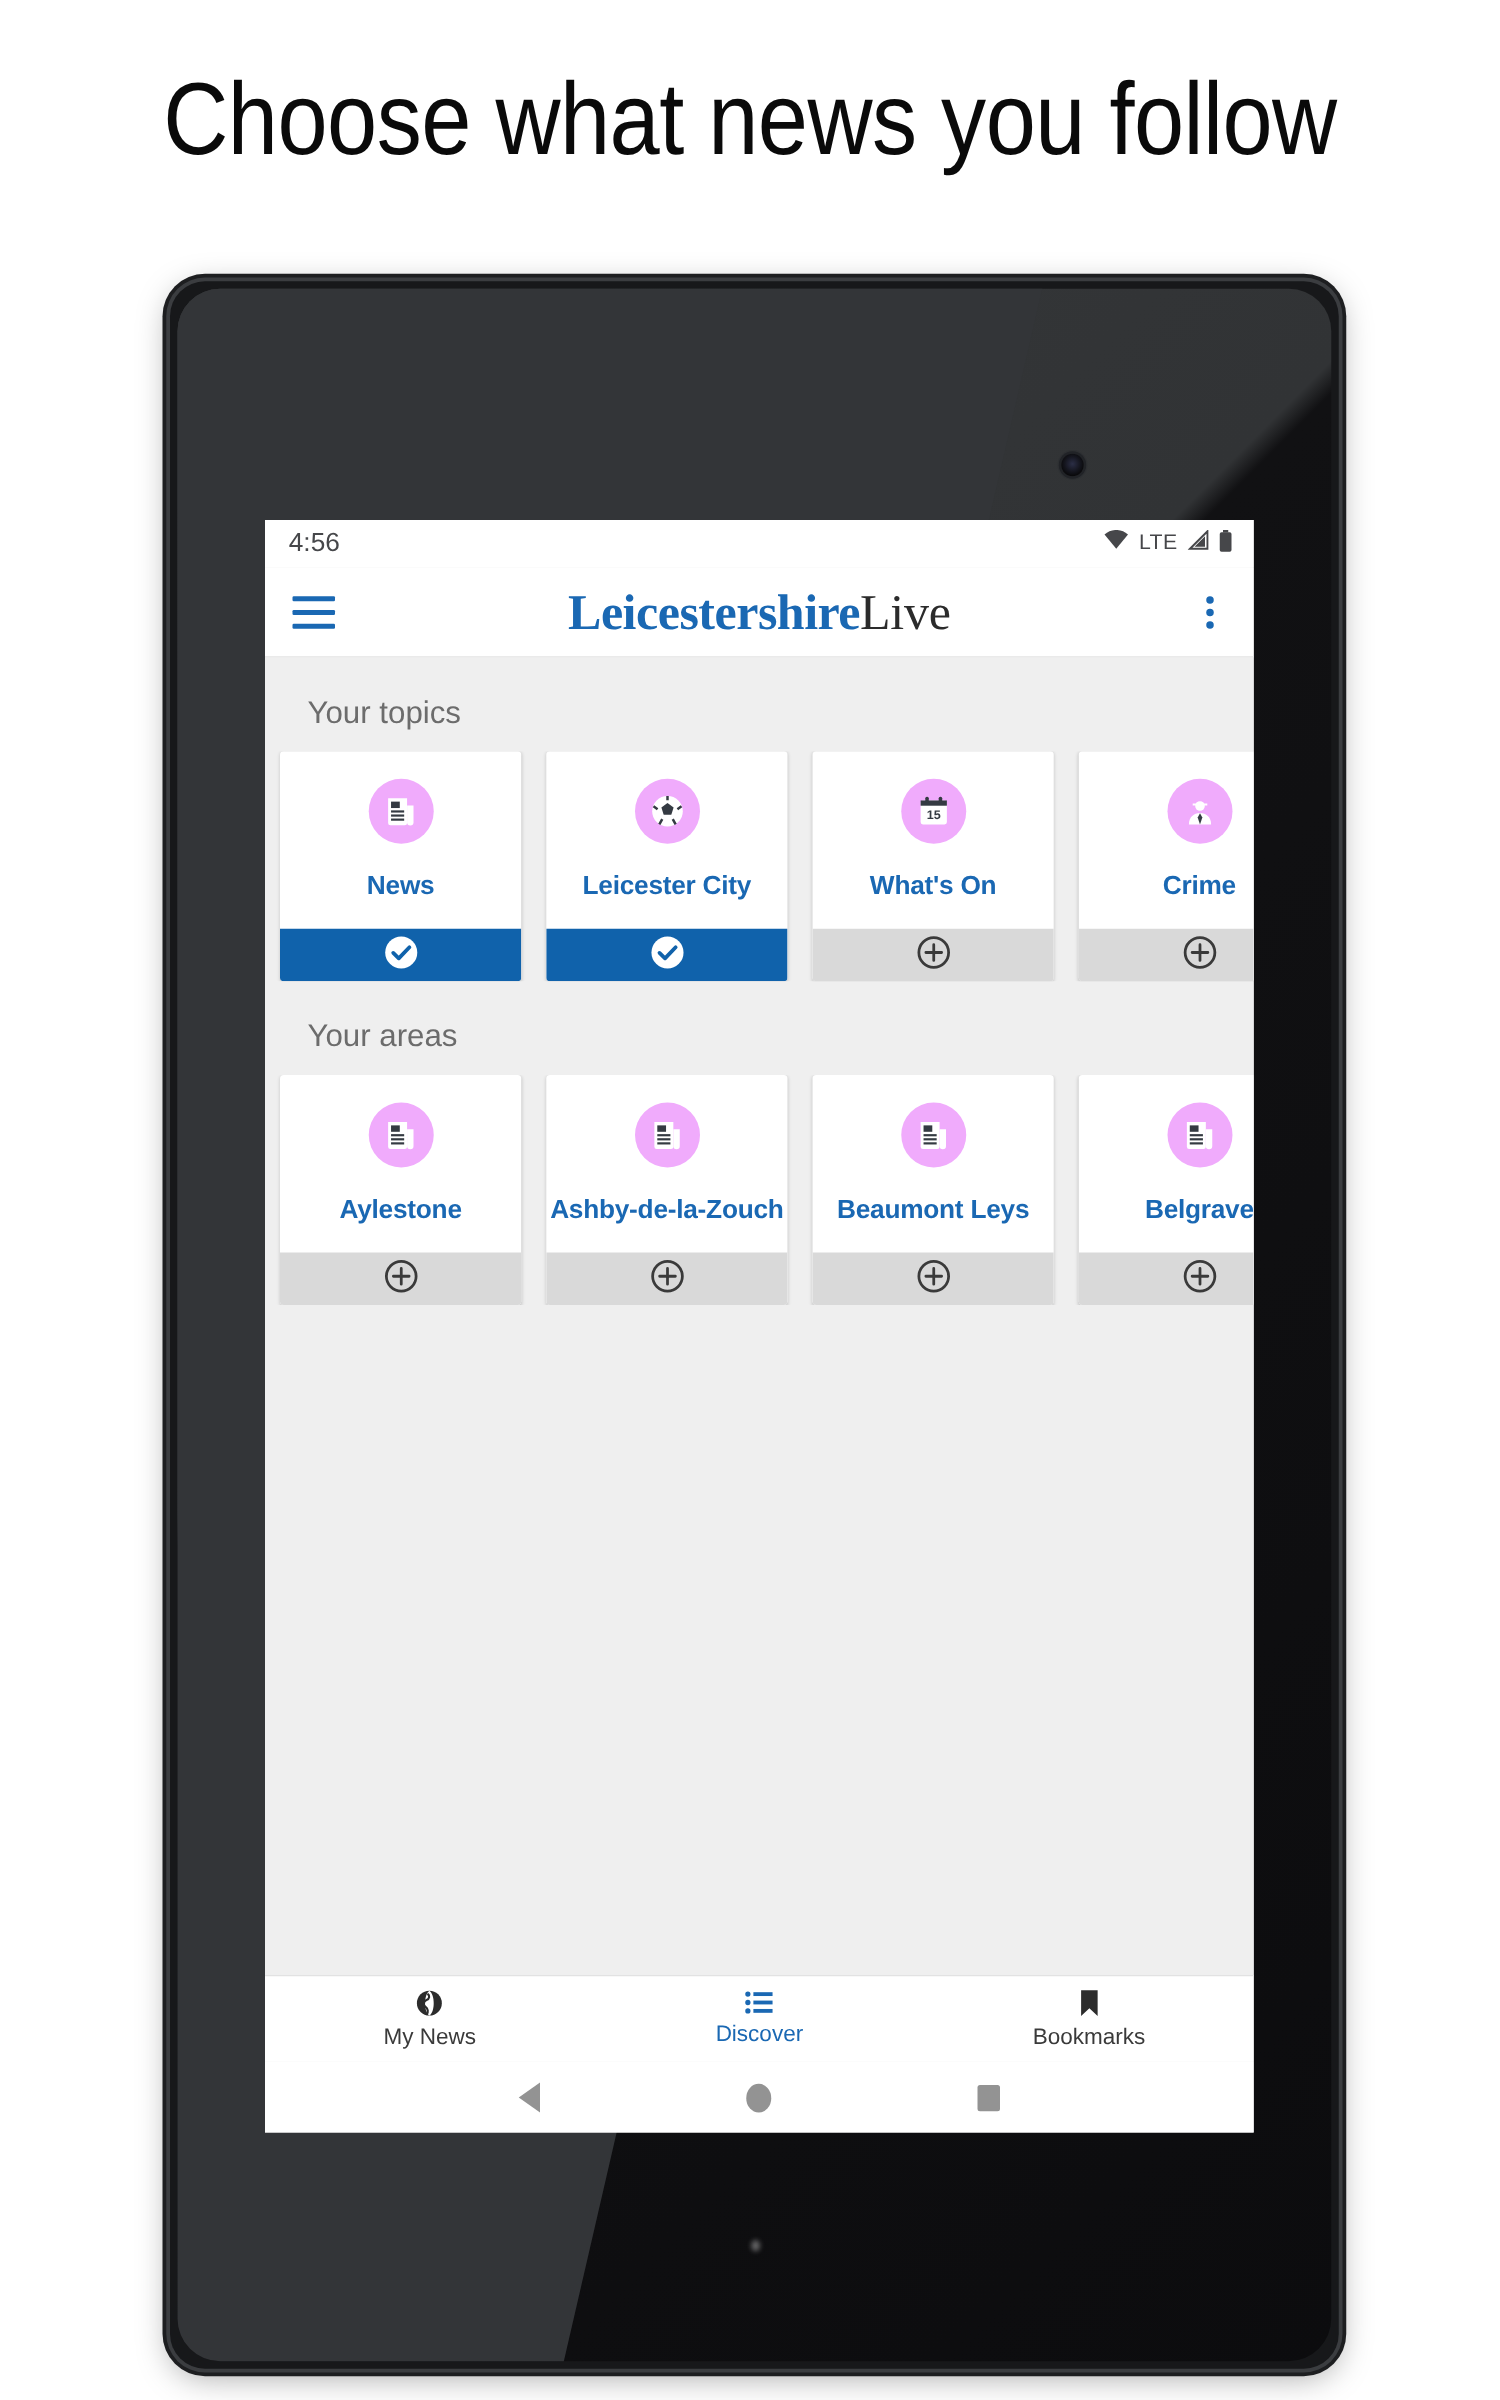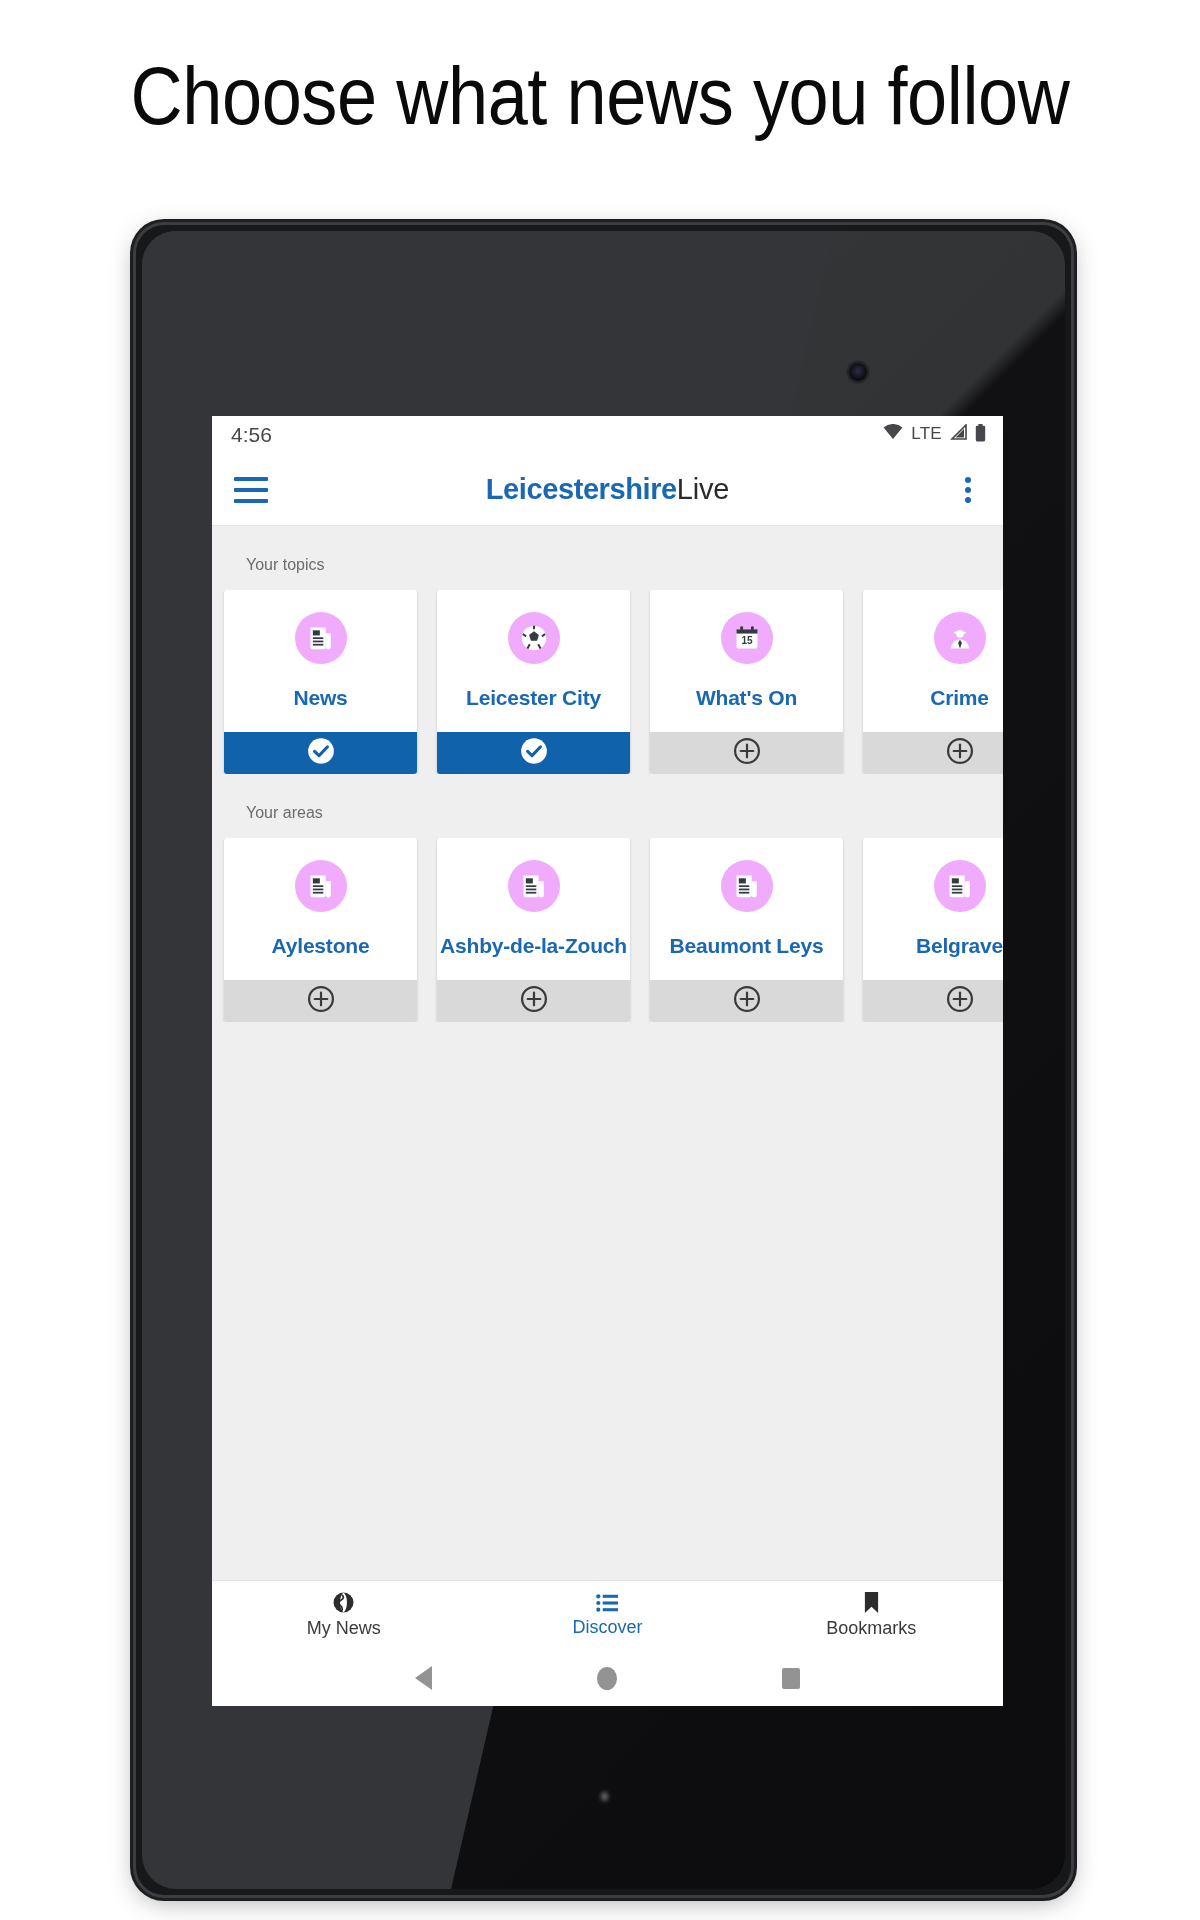--- a/index.html
+++ b/index.html
@@ -149,22 +149,22 @@
     width: 100%;
     background: #1a68b3;
     border-radius: 1px;
   }
   .brand {
     position: absolute;
     left: 0;
     right: 0;
     text-align: center;
     pointer-events: none;
-    font-size: 29px;
-    font-family: Liberation Sans, sans-serif;
+    font-size: 40px;
+    font-family: Liberation Serif, serif;
     white-space: nowrap;
   }
   .brand .b1 { color: #1a68b3; font-weight: 700; letter-spacing: -0.4px; }
   .brand .b2 { color: #2b2b2b; font-weight: 400; letter-spacing: -0.2px; }
   .overflow {
     margin-left: auto;
     width: 26px;
     height: 30px;
     display: flex;
     flex-direction: column;
@@ -183,21 +183,21 @@
     background: #1a68b3;
   }
 
   
   .content {
     background: #efefef;
     height: calc(100% - 38px - 72px - 68px - 58px);
     overflow: hidden;
   }
   .section-title {
-    font-size: 16px;
+    font-size: 25px;
     color: #6c6c6c;
     padding: 30px 4px 16px 34px;
     font-family: "Liberation Sans Narrow", "Liberation Sans", sans-serif;
   }
   .card-row {
     display: flex;
     gap: 20px;
     padding-left: 12px;
     overflow: hidden;
   }

